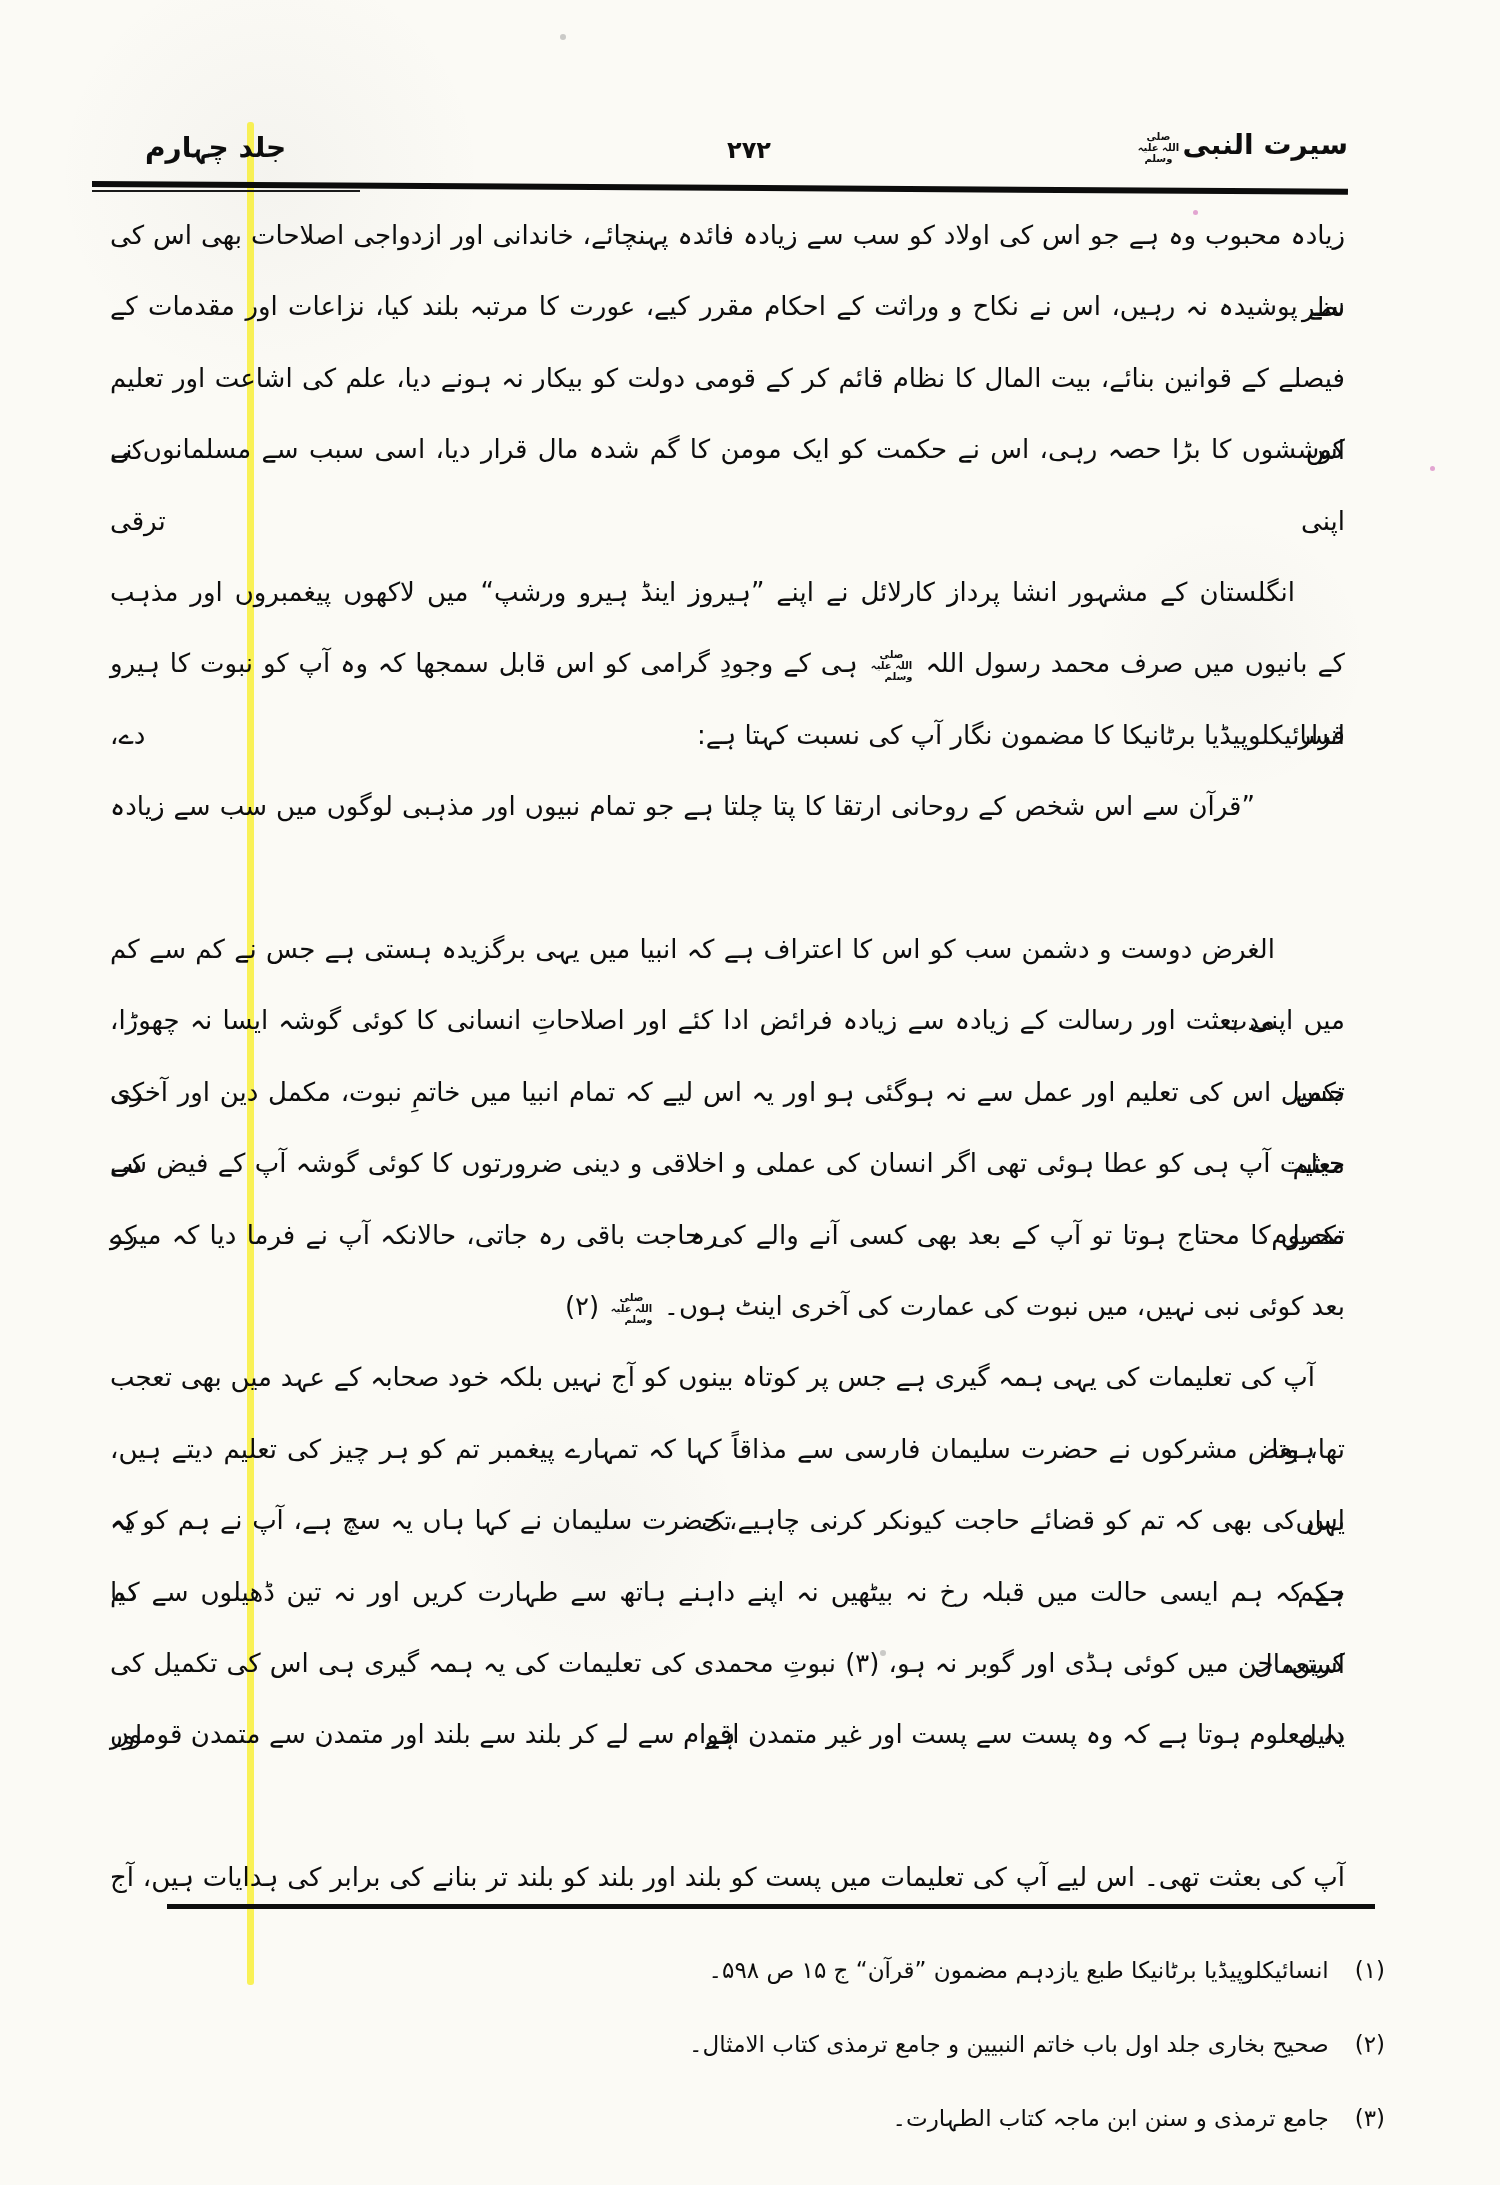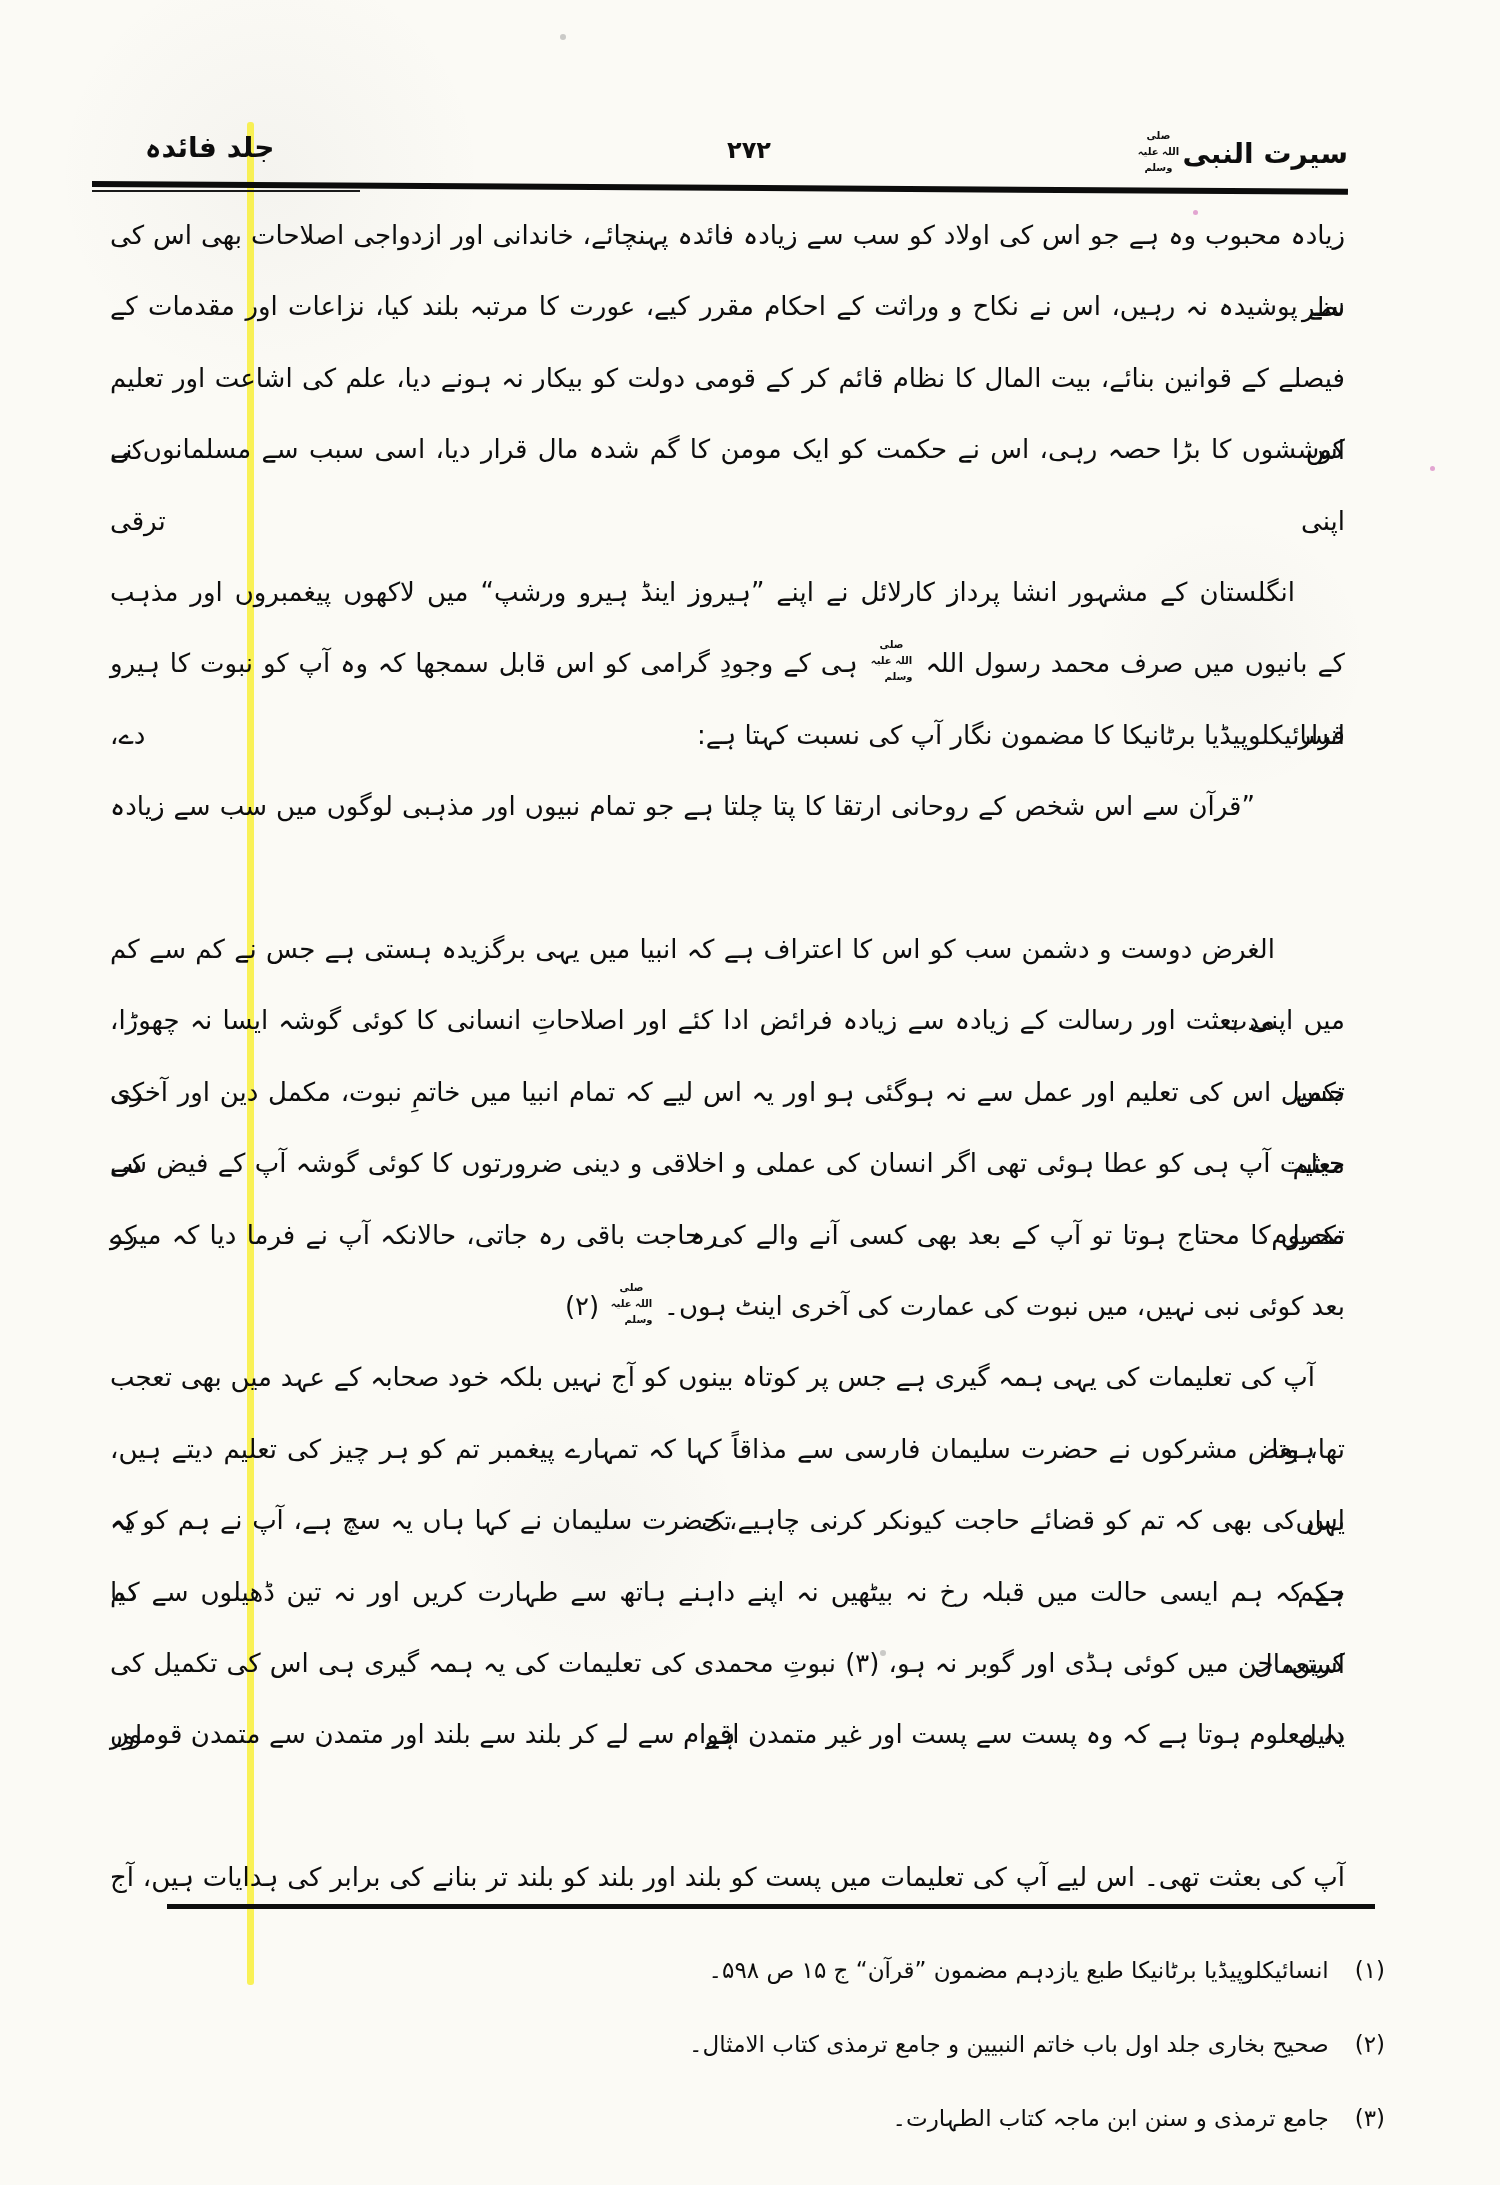--- a/index.html
+++ b/index.html
@@ -18,21 +18,21 @@
   }
   .highlight{
     position:absolute;left:247px;top:122px;width:7px;height:1863px;
     background:#f8ef3a;opacity:.85;border-radius:3px;
   }
   .hdr{position:absolute;font-weight:bold;font-size:28px;white-space:nowrap;}
   .hdr-left{left:145px;top:131px;}
   .hdr-num{left:727px;top:136px;font-size:24px;letter-spacing:2px;}
   .hdr-right{right:152px;top:128px;direction:rtl;}
   .saw{
-    display:inline-block;width:42px;font-size:10px;line-height:16px;
+    display:inline-block;width:42px;font-size:10px;line-height:11px;
     text-align:center;vertical-align:-8px;font-weight:bold;white-space:normal;
     margin:0 3px;
   }
   .hrule{
     position:absolute;left:92px;top:181px;width:1256px;height:6px;
     background:#0c0c0c;transform:rotate(.35deg);transform-origin:left center;
   }
   .hrule-thin{position:absolute;left:92px;top:190px;width:268px;height:2px;background:#1a1a1a;}
   .body-text{position:absolute;inset:0;direction:rtl;font-size:26px;}
   .bl{
@@ -54,21 +54,21 @@
   .speck{position:absolute;border-radius:50%;}
   .speck.pink{width:5px;height:5px;background:#dc90c8;opacity:.8;}
   .speck.gray{width:6px;height:6px;background:#9a9a9a;opacity:.5;}
 </style>
 </head>
 <body>
 
 <div class="page-noise"></div>
 <div class="highlight"></div>
 
-<div class="hdr hdr-left">جلد فائدہ</div>
+<div class="hdr hdr-left">جلد چہارم</div>
 <div class="hdr hdr-num">۲۷۲</div>
 <div class="hdr hdr-right">
   <span>سیرت النبی</span><span class="saw">صلی اللہ علیہ وسلم</span>
 </div>
 <div class="hrule"></div>
 <div class="hrule-thin"></div>
 
 <div class="body-text">
   <div class="bl" style="top:199px">زیادہ محبوب وہ ہے جو اس کی اولاد کو سب سے زیادہ فائدہ پہنچائے، خاندانی اور ازدواجی اصلاحات بھی اس کی نظر</div>
   <div class="bl" style="top:270px">سے پوشیدہ نہ رہیں، اس نے نکاح و وراثت کے احکام مقرر کیے، عورت کا مرتبہ بلند کیا، نزاعات اور مقدمات کے</div>

